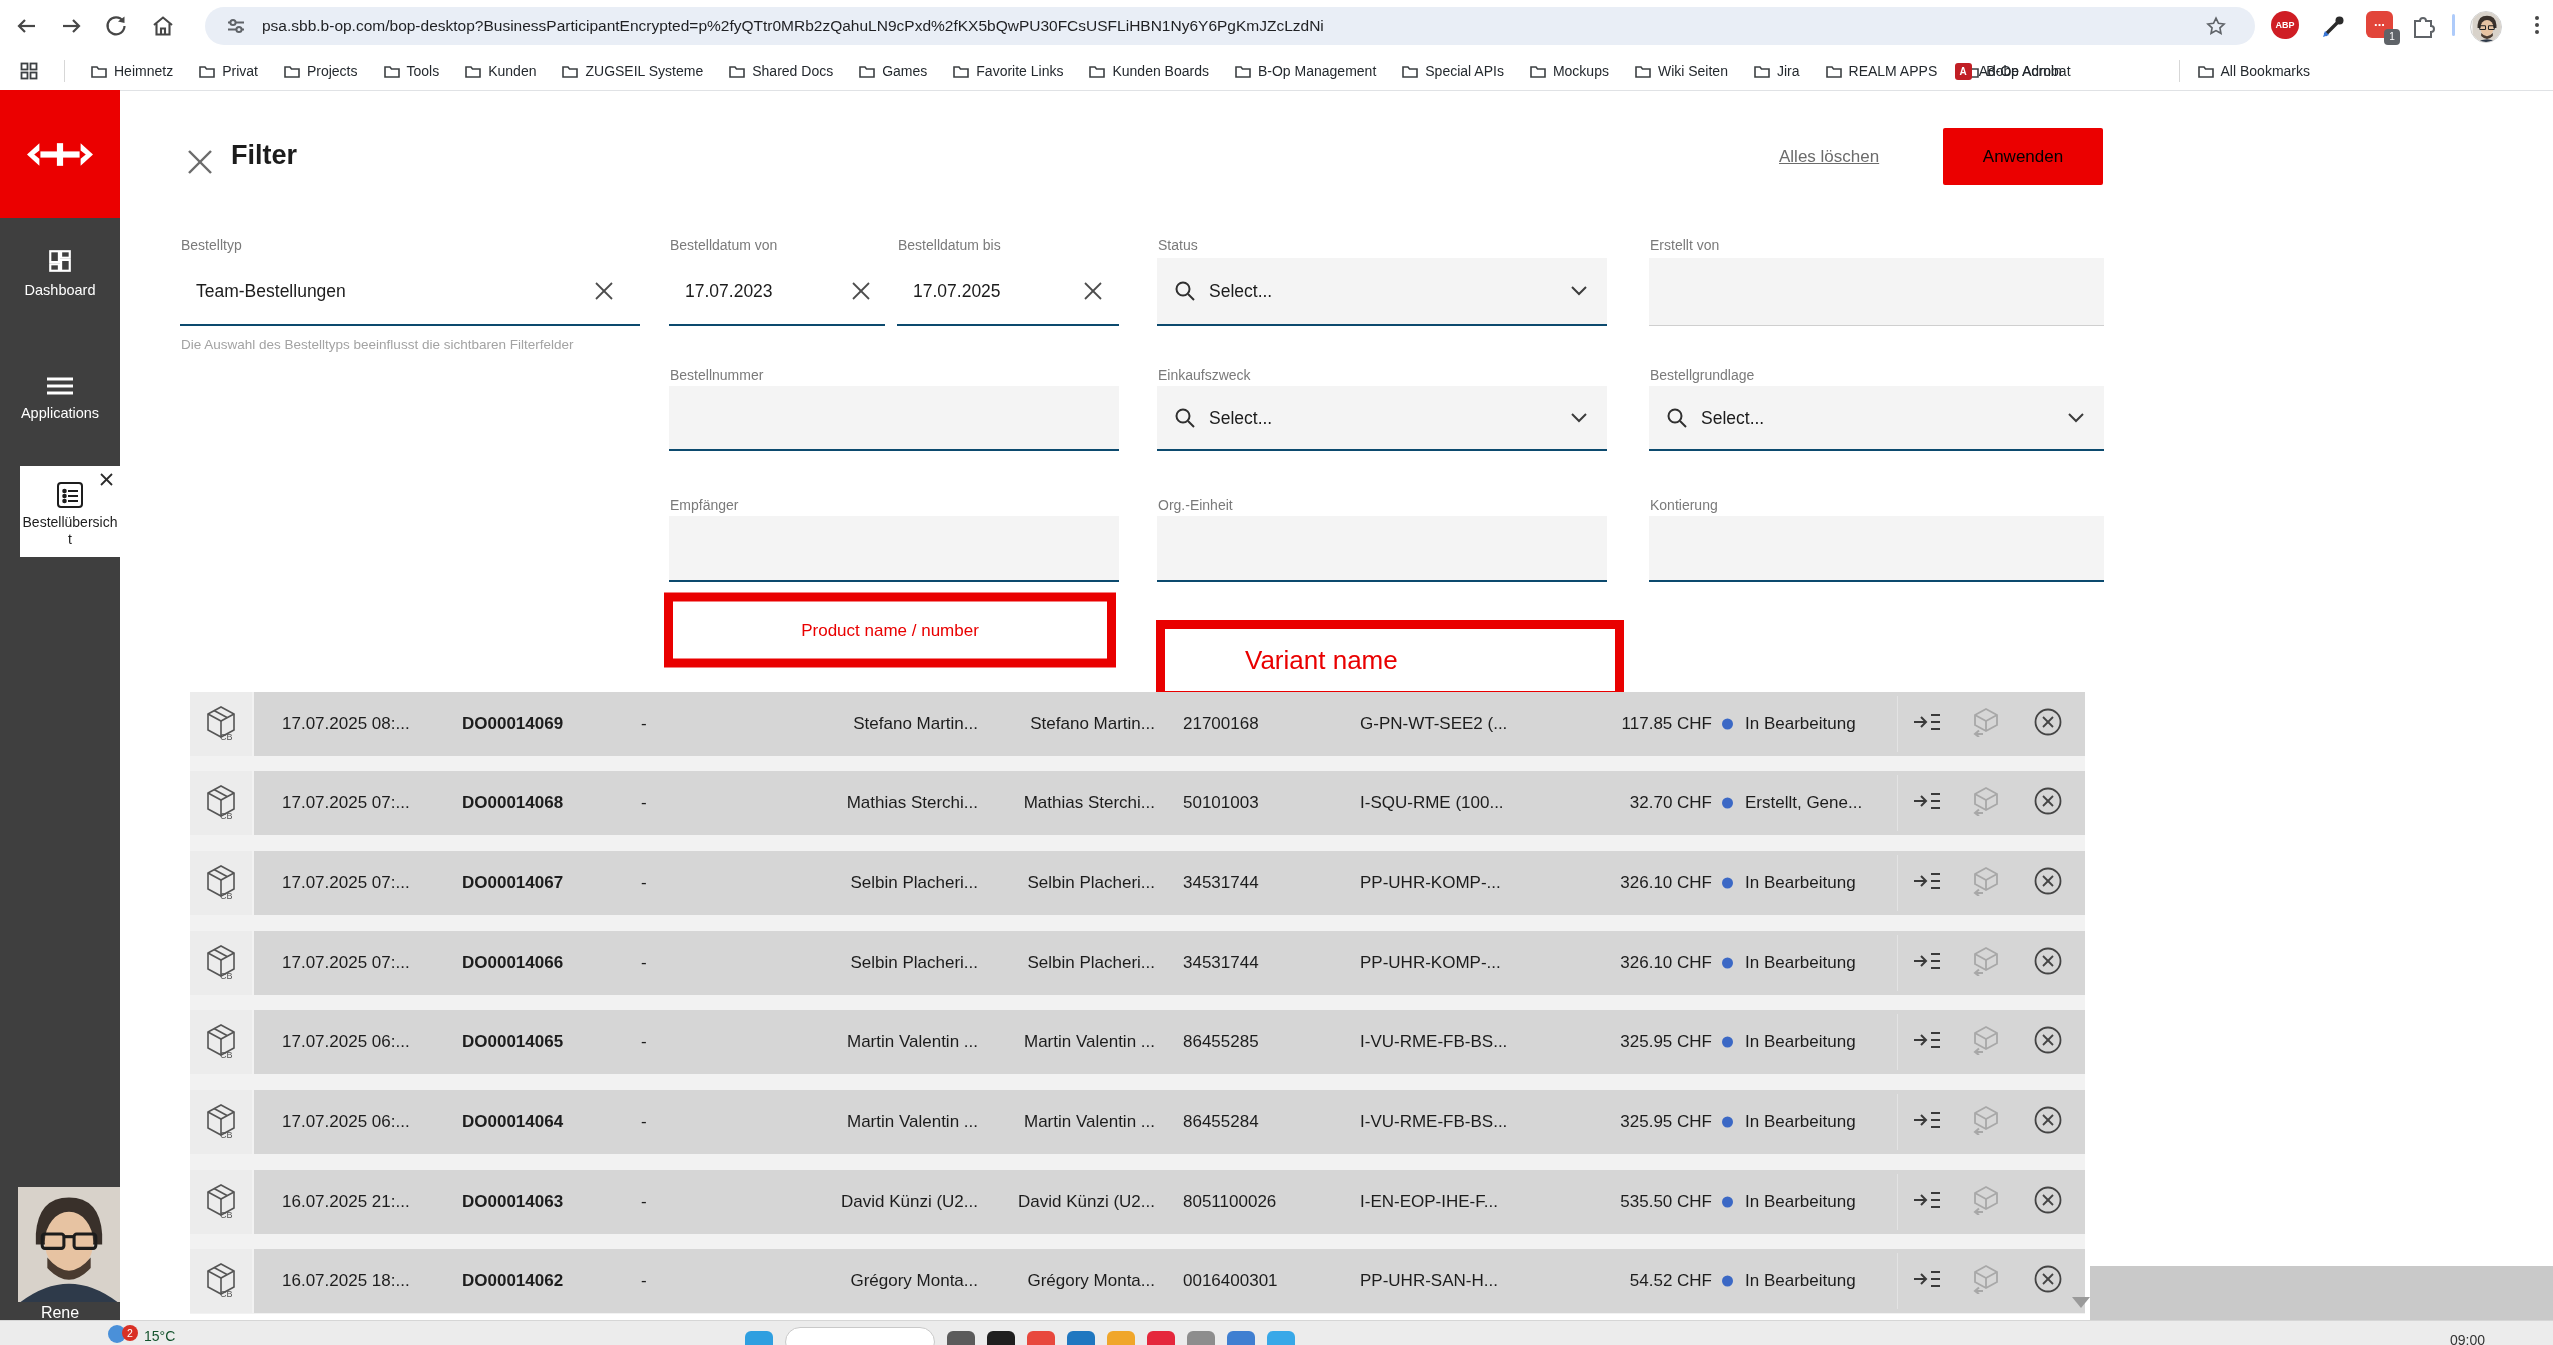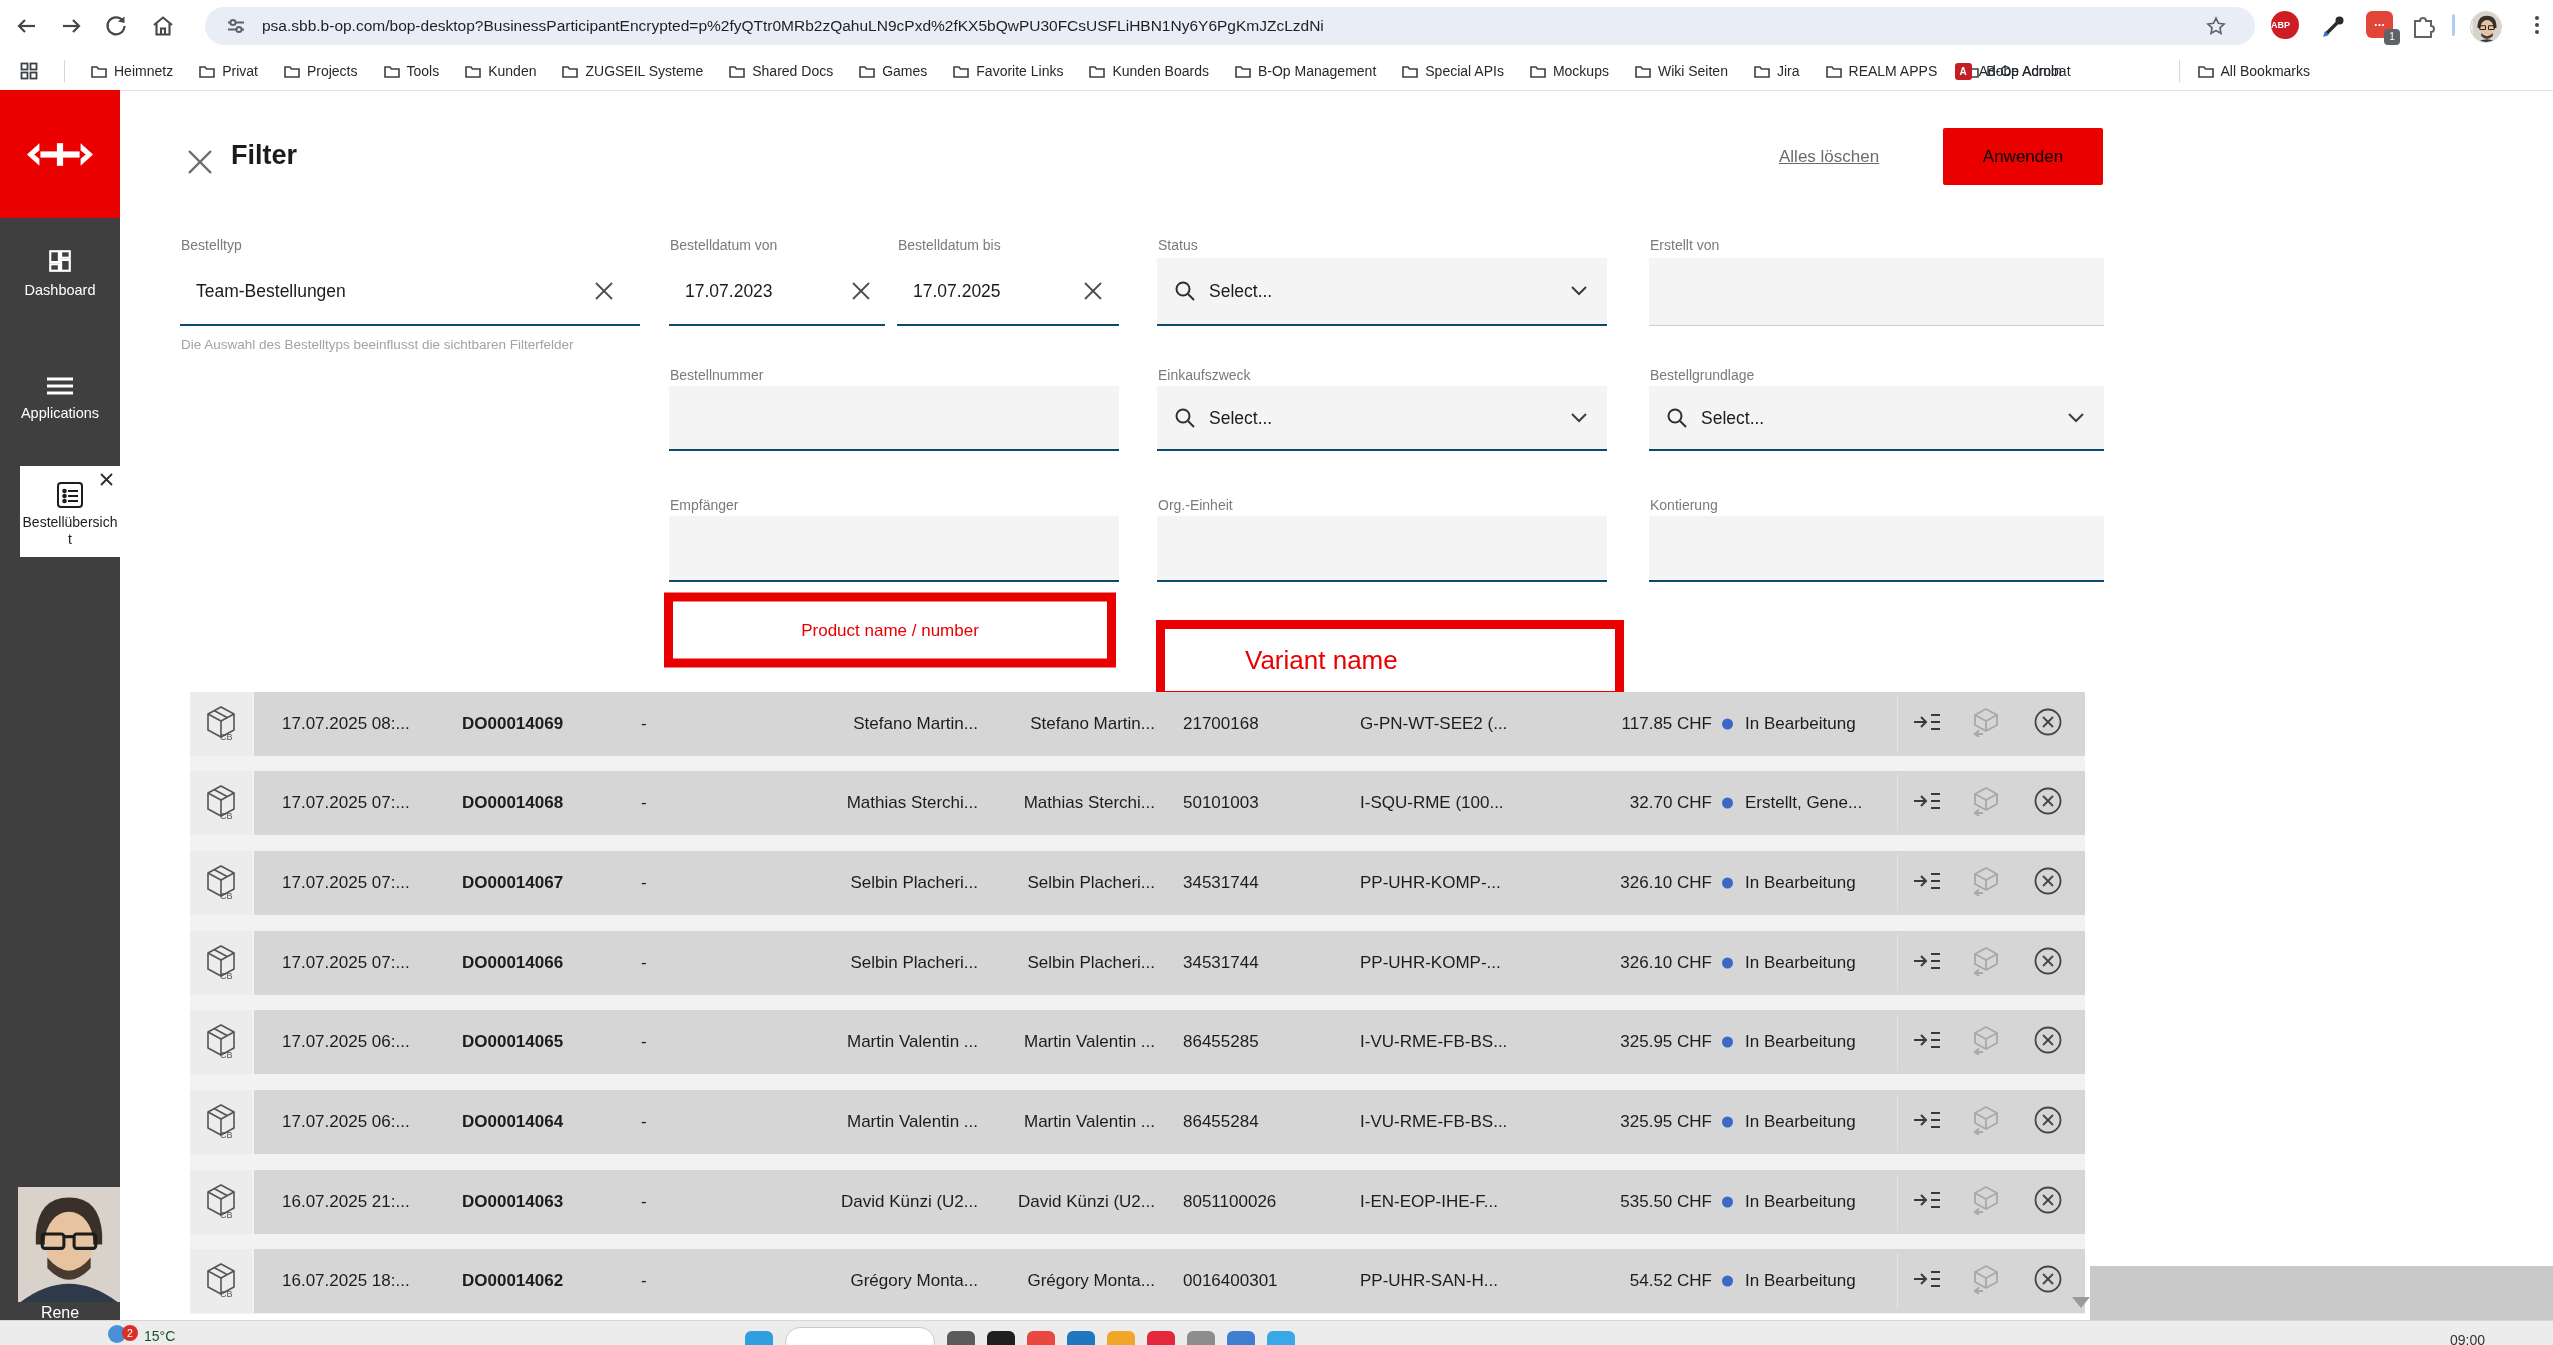--- a/index.html
+++ b/index.html
@@ -9,21 +9,21 @@
 
   
   .chrome-top{ position:absolute; left:0; top:0; width:2553px; height:52px; background:#ffffff; }
   .nav-ico{ position:absolute; top:13px; width:26px; height:26px; }
   .omnibox{ position:absolute; left:205px; top:7px; width:2050px; height:38px; background:#e9eef6; border-radius:19px; }
   .omni-url{ position:absolute; left:57px; top:10px; font-size:15.5px; color:#1f2023; white-space:nowrap; overflow:hidden; width:1890px; }
   .tune-ico{ position:absolute; left:20px; top:8px; }
   .star-ico{ position:absolute; right:28px; top:8px; }
   .ext-ico{ position:absolute; top:11px; }
   .abp{ left:2271px; width:28px; height:28px; background:#cf1d24; border-radius:50%; color:#fff;
-        font-size:9px; font-weight:bold; text-align:left; line-height:28px; }
+        font-size:9px; font-weight:bold; text-align:center; line-height:28px; }
   .redext{ left:2366px; width:27px; height:27px; background:#e2453a; border-radius:6px; color:#fff;
         font-size:13px; font-weight:bold; text-align:center; line-height:22px; }
   .redext .badge{ position:absolute; right:-7px; bottom:-7px; width:16px; height:16px; background:#5f6368;
         border-radius:4px; color:#fff; font-size:10px; font-weight:normal; line-height:16px; text-align:center; }
   .tbsep{ position:absolute; left:2452px; top:14px; width:3px; height:22px; background:#aecbfa; border-radius:2px; }
   .avatar-mini{ left:2470px; width:32px; height:32px; border-radius:50%; overflow:hidden; border:1px solid #d0d0d0; }
   .menu-dots{ left:2524px; top:13px; width:26px; height:26px; }
   .menu-dots i{ display:block; width:4px; height:4px; background:#474747; border-radius:50%; margin:3px auto; }
 
   

